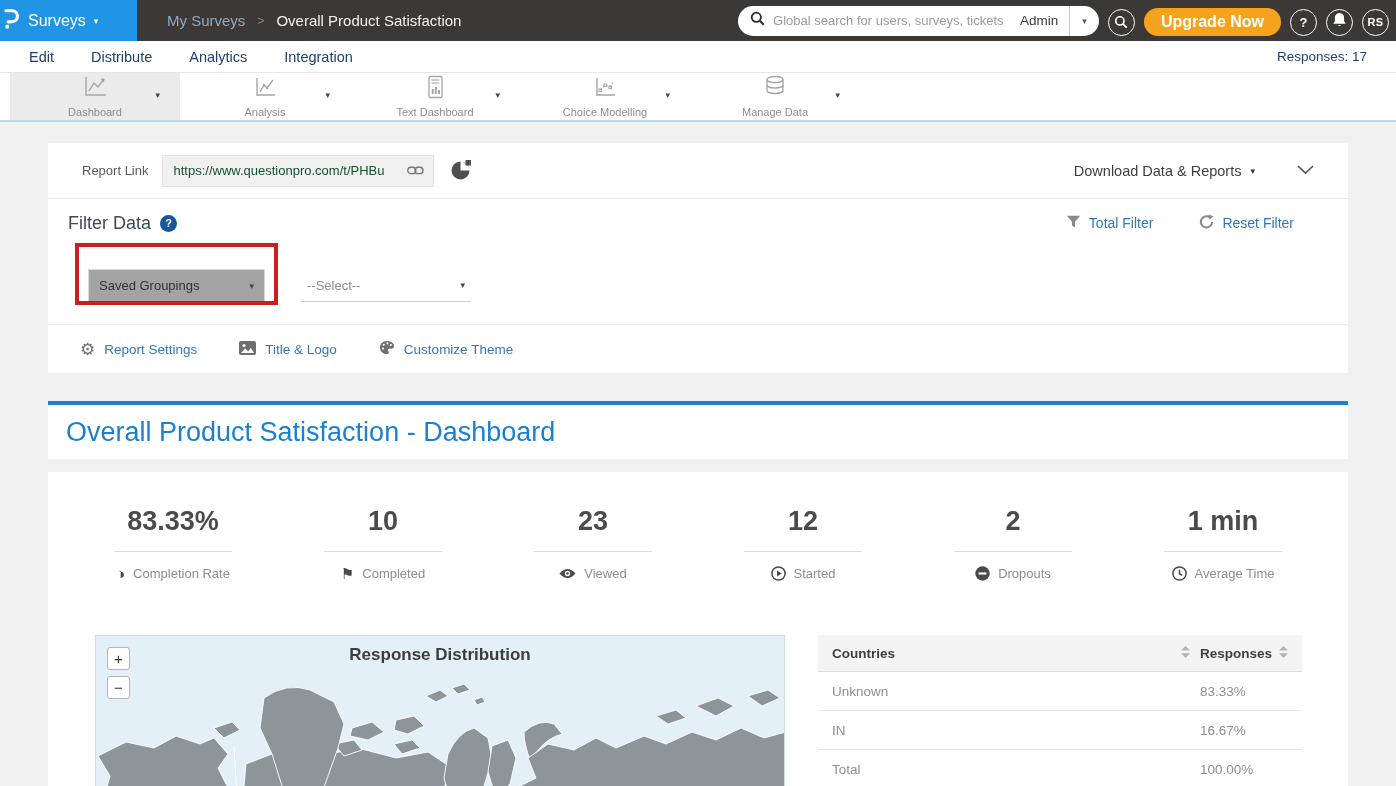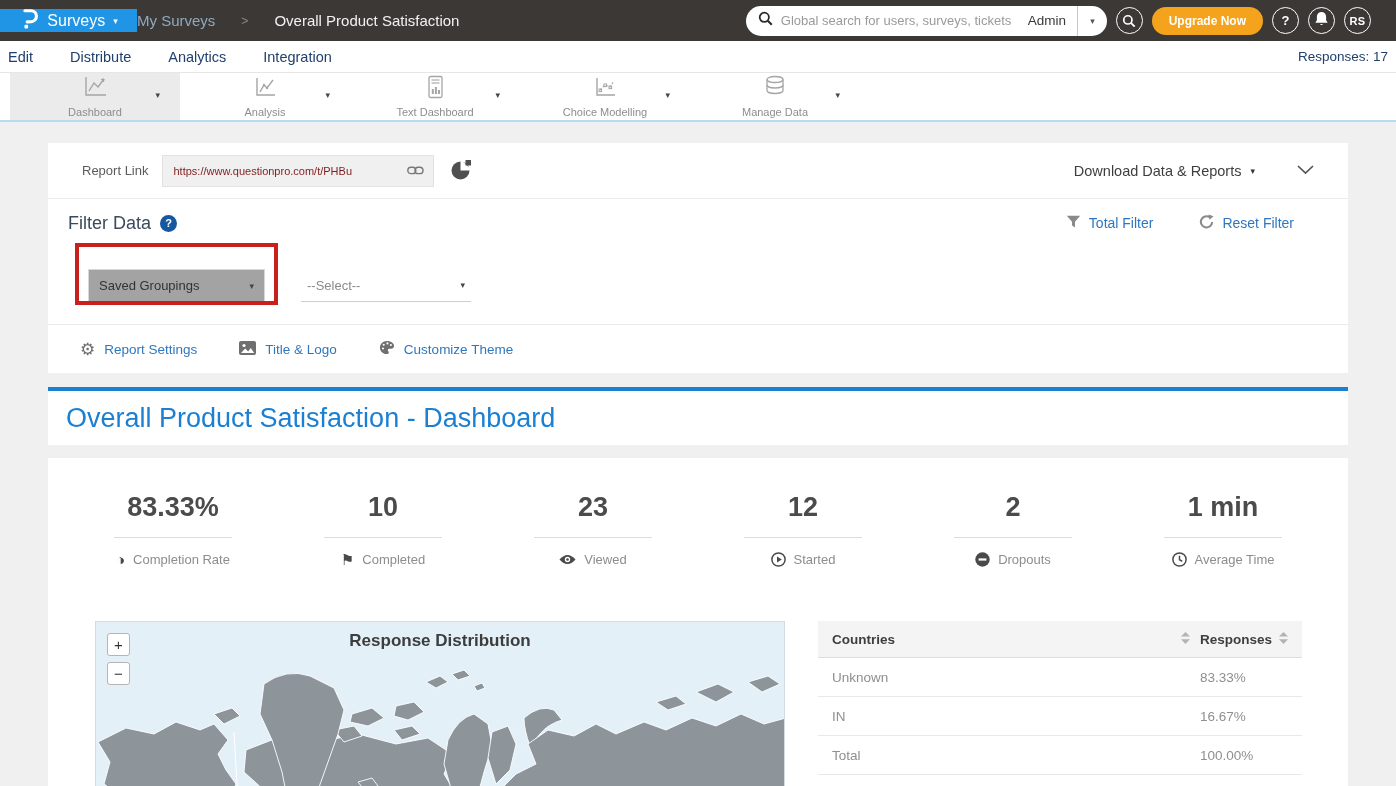--- a/index.html
+++ b/index.html
@@ -1,59 +1,59 @@
 <!DOCTYPE html>
 <html><head>
 <meta charset="utf-8">
 <style>
   *{box-sizing:border-box}
   body{margin:0;font-family:"Liberation Sans",sans-serif;background:#f0f0f0;width:1396px;height:786px;overflow:hidden}
   .page{width:1396px;height:786px;overflow:hidden;position:relative}
 
   
   .topbar{height:41px;background:#3b3835;display:flex;align-items:center;color:#fff}
-  .brand{width:137px;height:23px;background:#2095e5;display:flex;align-items:center;justify-content:center;gap:8px;cursor:pointer;flex:none}
+  .brand{width:137px;height:41px;background:#2095e5;display:flex;align-items:center;gap:8px;cursor:pointer;flex:none}
   .brand-label{font-size:16px;color:#fff}
   .caret{font-size:9px;color:#fff}
-  .crumbs{display:flex;align-items:center;gap:26px;font-size:15px;white-space:nowrap}
+  .crumbs{display:flex;align-items:center;gap:12px;margin-left:30px;font-size:15px;white-space:nowrap}
   .crumb-link{color:#8fa9c1;text-decoration:none;cursor:pointer}
   .crumb-sep{color:#8a8a8a;font-size:12px}
   .crumb-current{color:#f2f2f2}
-  .top-right{margin-left:auto;display:flex;align-items:center;gap:9px;padding-right:25px}
+  .top-right{margin-left:auto;display:flex;align-items:flex-end;gap:9px;padding-right:7px}
   .search-pill{display:flex;align-items:center;background:#fff;border-radius:16px;height:30px;padding-left:12px;overflow:hidden}
   .search-input{border:none;outline:none;width:238px;font-size:13px;color:#333;font-family:inherit;background:transparent;margin-left:6px}
   .search-input::placeholder{color:#9a9a9a}
   .search-scope{font-size:13.5px;color:#3a3a3a;padding:0 11px;cursor:pointer}
   .scope-divider{width:1px;height:30px;background:#c9c9c9}
   .scope-caret{padding:0 12px;color:#555;font-size:9px;cursor:pointer}
   .circle-btn{width:27px;height:27px;border:1.5px solid #fff;border-radius:50%;display:flex;align-items:center;justify-content:center;color:#fff;font-weight:bold;font-size:13px;cursor:pointer;flex:none}
   .avatar{font-size:11px;letter-spacing:.3px}
-  .upgrade-btn{height:28px;background:#f5a31d;border:none;border-radius:14px;color:#fff;font-weight:bold;font-size:12px;display:flex;align-items:center;padding:0 17px;cursor:pointer;font-family:inherit}
+  .upgrade-btn{height:28px;background:#f5a31d;border:none;border-radius:14px;color:#fff;font-weight:bold;font-size:16px;display:flex;align-items:center;padding:0 17px;cursor:pointer;font-family:inherit}
 
   
-  .subnav{height:32px;background:#fff;border-bottom:1px solid #e6e6e6;display:flex;align-items:center;padding:0 8px;gap:37px;font-size:14.5px}
+  .subnav{height:32px;background:#fff;border-bottom:1px solid #e6e6e6;display:flex;align-items:center;padding:0 29px;gap:37px;font-size:14.5px}
   .subnav-tab{color:#21406d;text-decoration:none;cursor:pointer}
   .subnav-tab.active{text-decoration-color:#2d7fd4;text-decoration-thickness:2px;text-underline-offset:5px}
   .subnav-responses{margin-left:auto;font-size:13.5px;color:#21406d}
 
   
   .toolbar{height:49px;background:#fff;border-bottom:2px solid #b9d9ec;display:flex;padding-left:10px}
   .tool-item{width:170px;position:relative;display:flex;flex-direction:column;align-items:center;justify-content:center;gap:3px;cursor:pointer}
   .tool-item.active{background:#ebebeb}
   .tool-label{font-size:11px;color:#8d8d8d}
   .tool-caret{position:absolute;right:20px;top:17px;color:#454545;font-size:9px}
 
   
   .content{padding:21px 48px 0}
   .card{background:#fff}
   .filter-card{position:relative}
   .report-row{height:56px;display:flex;align-items:center;padding:13px 20px;border-bottom:1px solid #ebebeb}
   .report-label{font-size:13px;color:#5b5b5b;margin:0 14px}
   .report-input{width:272px;height:32px;background:#f0f0f0;border:1px solid #e2e2e2;display:flex;align-items:center;padding:0 9px 0 10px;cursor:text}
-  .report-url{flex:1;font-size:11px;color:#7f1d1d;white-space:nowrap;overflow:hidden}
+  .report-url{flex:1;font-size:13px;color:#14532d;white-space:nowrap;overflow:hidden}
   .embed-btn{margin-left:16px;background:none;border:none;padding:0;cursor:pointer}
   .download-group{margin-left:auto;display:flex;align-items:center;gap:9px;font-size:14.5px;color:#3e3e3e;cursor:pointer}
   .download-caret{font-size:9px;color:#333}
   .collapse-btn{margin-left:42px;margin-right:14px;background:none;border:none;padding:0;cursor:pointer}
 
   .filter-head{height:48px;display:flex;align-items:center;padding:0 20px}
   .filter-title{font-size:18px;color:#3a4a5c}
   .help-icon{width:17px;height:17px;border-radius:50%;background:#1558a0;color:#fff;font-size:11px;font-weight:bold;display:flex;align-items:center;justify-content:center;margin-left:9px;cursor:pointer}
   .filter-actions{margin-left:auto;display:flex;gap:46px;margin-right:34px}
   .action-link{display:flex;align-items:center;gap:8px;font-size:14px;color:#2e77c0;cursor:pointer}
@@ -61,21 +61,21 @@
   .selects-row{height:78px;border-bottom:1px solid #ebebeb;display:flex;align-items:center}
   .select-box{width:177px;height:33px;background:#a3a3a3;border:1px solid #d8d8d8;display:flex;align-items:center;justify-content:space-between;padding:0 10px;font-size:13px;color:#333;margin-left:40px;cursor:pointer}
   .select-caret{font-size:9px;color:#444}
   .select-line{width:170px;height:33px;border-bottom:1px solid #cfcfcf;display:flex;align-items:center;justify-content:space-between;padding:0 6px;font-size:13px;color:#8a8a8a;margin-left:36px;cursor:pointer}
   .annotation{position:absolute;left:27px;top:100px;width:203px;height:62px;border:4px solid #c9201d;pointer-events:none;z-index:3}
 
   .links-row{height:48px;display:flex;align-items:center;gap:42px;padding-left:32px}
   .settings-link{display:flex;align-items:center;gap:9px;font-size:13.5px;color:#2e77c0;cursor:pointer}
   .gear-glyph{color:#6f6f6f;font-size:17px;line-height:1}
 
-  .title-block{margin-top:14px}
+  .title-block{margin-top:28px}
   .title-accent{height:4px;background:#1b7fd2}
   .title-inner{background:#fff;height:54px;display:flex;align-items:center;padding-left:18px}
   .page-title{font-size:27px;color:#1b7fd2;font-weight:500;margin:0}
 
   .stats-card{margin-top:13px;height:620px}
   .stats-row{display:flex;padding:34px 20px 0}
   .stat{width:210px;display:flex;flex-direction:column;align-items:center}
   .stat-value{font-size:27px;font-weight:bold;color:#4b4b4b;line-height:30px}
   .stat-divider{width:118px;height:1px;background:#ddd;margin:15px 0 14px}
   .stat-label{display:flex;align-items:center;gap:8px;font-size:13px;color:#8d8d8d}

